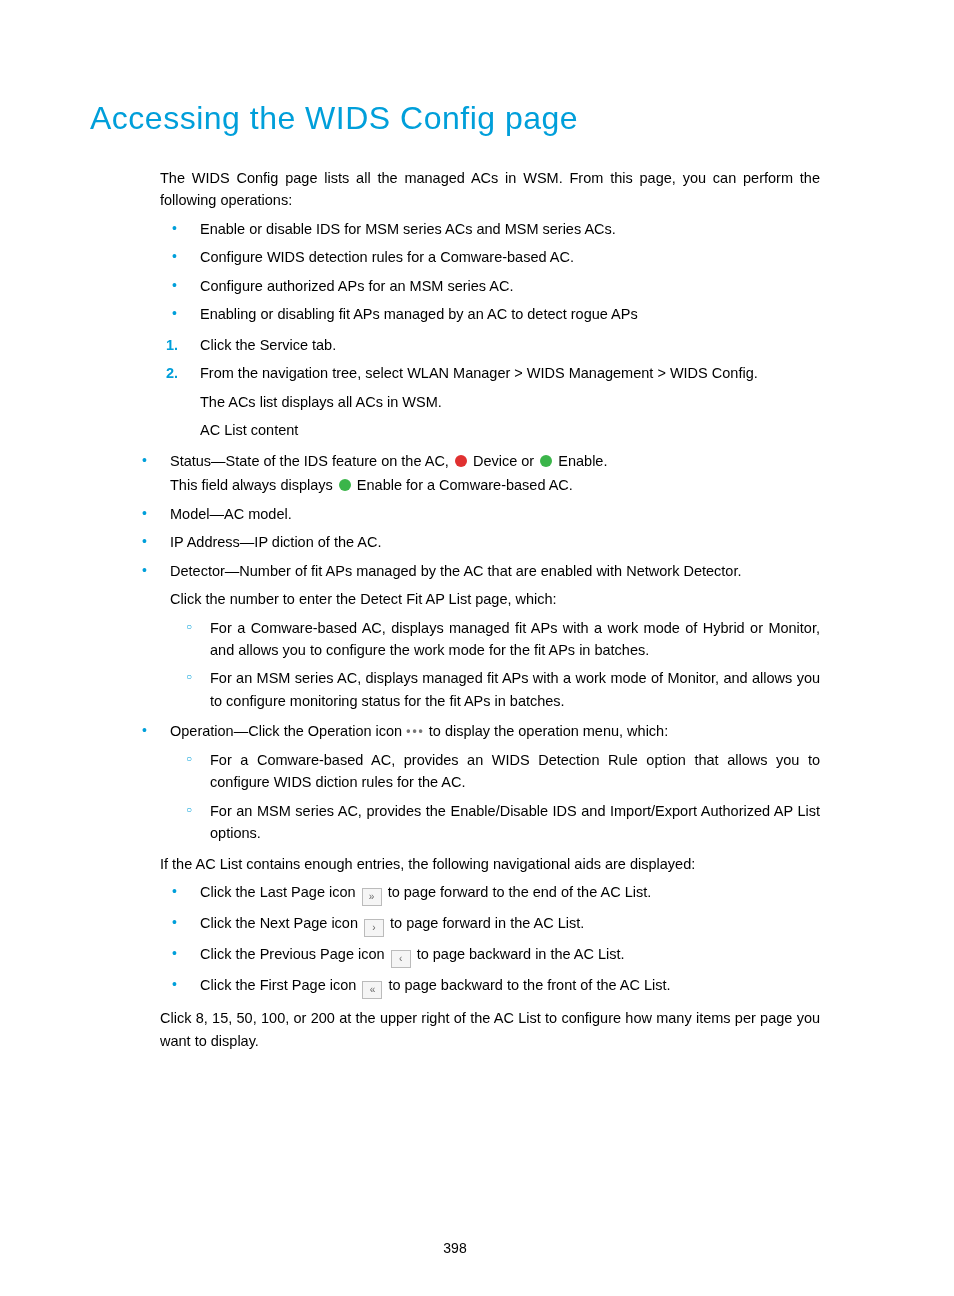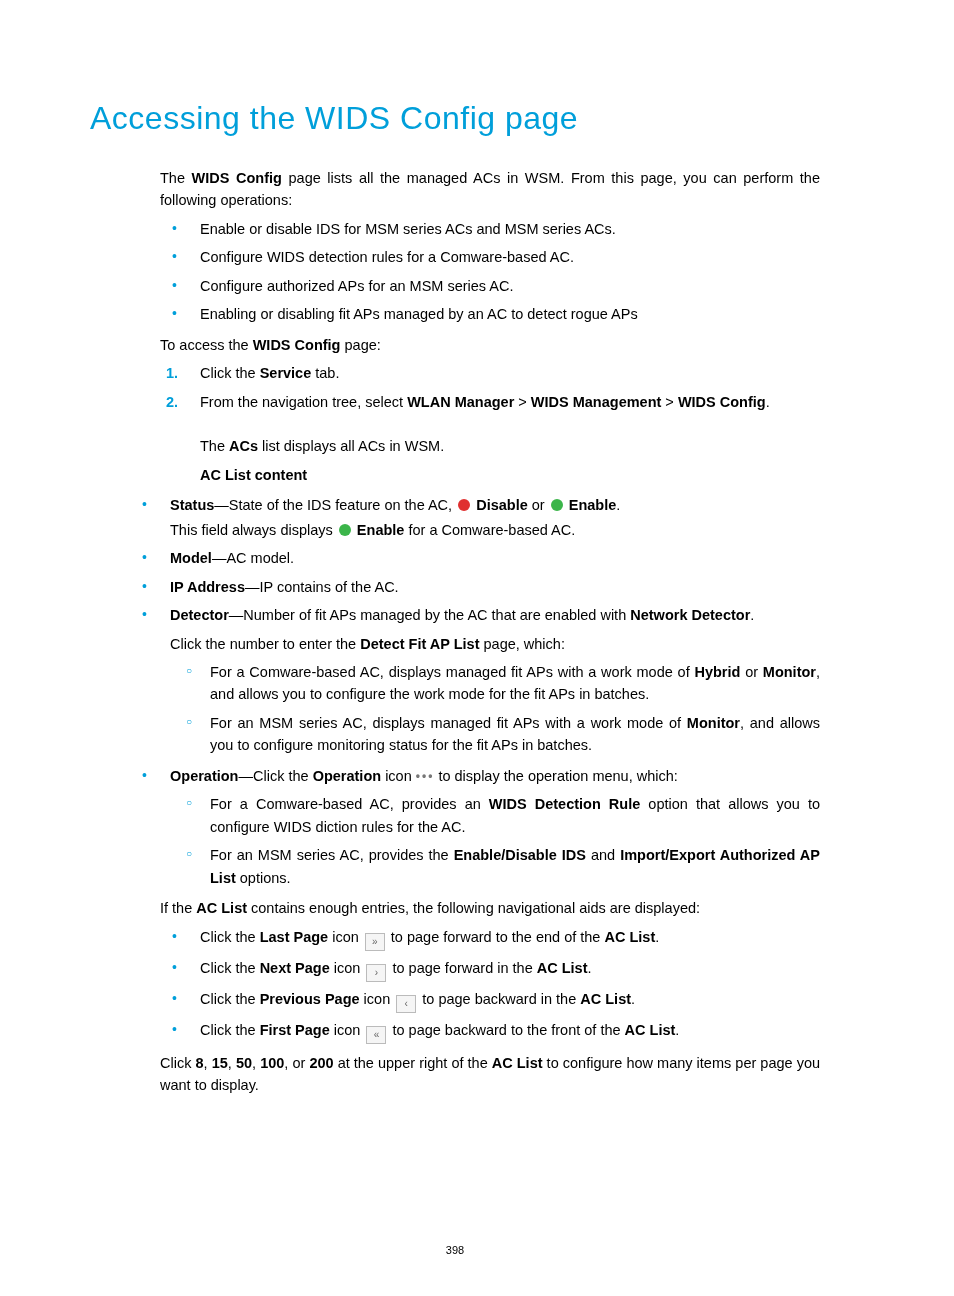--- a/index.html
+++ b/index.html
@@ -23,21 +23,21 @@
     margin: 0 0 30px 0;
     letter-spacing: 0.5px;
   }
   .content {
     margin-left: 70px;
     font-size: 14.5px;
     line-height: 1.55;
     text-align: justify;
   }
   .content p { margin: 0 0 6px 0; }
-  .content b { font-weight: bold; }
+  .content b { font-weight: normal; }
   ul.bul1, ul.bul2, ol.num1 {
     margin: 4px 0 8px 0;
     padding: 0;
     list-style: none;
   }
   ul.bul1 > li {
     position: relative;
     padding-left: 40px;
     margin-bottom: 6px;
   }
@@ -94,21 +94,21 @@
     font-size: 10px;
     line-height: 16px;
     color: #666;
     margin: 0 2px;
   }
   .page-number {
     position: absolute;
     bottom: 40px;
     left: 0; right: 0;
     text-align: center;
-    font-size: 11px;
+    font-size: 14px;
   }
 </style>
 </head>
 <body>
 
 <div class="page">
 
   <h1>Accessing the WIDS Config page</h1>
 
   <div class="content">
@@ -117,55 +117,52 @@
       <span>The </span><b>WIDS Config</b><span> page lists all the managed ACs in WSM. From this page, you can perform the following operations:</span>
     </p>
 
     <ul class="bul1">
       <li>Enable or disable IDS for MSM series ACs and MSM series ACs.</li>
       <li>Configure WIDS detection rules for a Comware-based AC.</li>
       <li>Configure authorized APs for an MSM series AC.</li>
       <li>Enabling or disabling fit APs managed by an AC to detect rogue APs</li>
     </ul>
 
-    <p>
-      <span>To access the </span><b>WIDS Config</b><span> page:</span>
-    </p>
 
     <ol class="num1">
       <li>
         <span class="num-marker">1.</span>
         <span>Click the </span><b>Service</b><span> tab.</span>
       </li>
       <li>
         <span class="num-marker">2.</span>
         <span>From the navigation tree, select </span><b>WLAN Manager</b><span> &gt; </span><b>WIDS Management</b><span> &gt; </span><b>WIDS Config</b><span>.</span>
-        <div style="margin-top:22px">
+        <div style="margin-top:6px">
           <span>The </span><b>ACs</b><span> list displays all ACs in WSM.</span>
         </div>
         <div style="margin-top:6px"><b>AC List content</b></div>
       </li>
     </ol>
 
     <ul class="bul1" style="margin-left:-30px">
 
       <li>
-        <b>Status</b><span>—State of the IDS feature on the AC, </span><span class="dot" style="background:#e03030"></span> <b>Disable</b><span> or </span><span class="dot" style="background:#3bb54a"></span> <b>Enable</b><span>.</span>
+        <b>Status</b><span>—State of the IDS feature on the AC, </span><span class="dot" style="background:#e03030"></span> <b>Device</b><span> or </span><span class="dot" style="background:#3bb54a"></span> <b>Enable</b><span>.</span>
         <div style="margin-top:2px">
           <span>This field always displays </span><span class="dot" style="background:#3bb54a"></span> <b>Enable</b><span> for a Comware-based AC.</span>
         </div>
       </li>
 
 
       <li>
         <b>Model</b><span>—AC model.</span>
       </li>
 
       <li>
-        <b>IP Address</b><span>—IP contains of the AC.</span>
+        <b>IP Address</b><span>—IP diction of the AC.</span>
       </li>
 
       <li>
         <b>Detector</b><span>—Number of fit APs managed by the AC that are enabled with </span><b>Network Detector</b><span>.</span>
         <div style="margin-top:6px">
           <span>Click the number to enter the </span><b>Detect Fit AP List</b><span> page, which:</span>
         </div>
         <ul class="bul2">
           <li>
             <span>For a Comware-based AC, displays managed fit APs with a work mode of </span><b>Hybrid</b><span> or </span><b>Monitor</b><span>, and allows you to configure the work mode for the fit APs in batches.</span>

